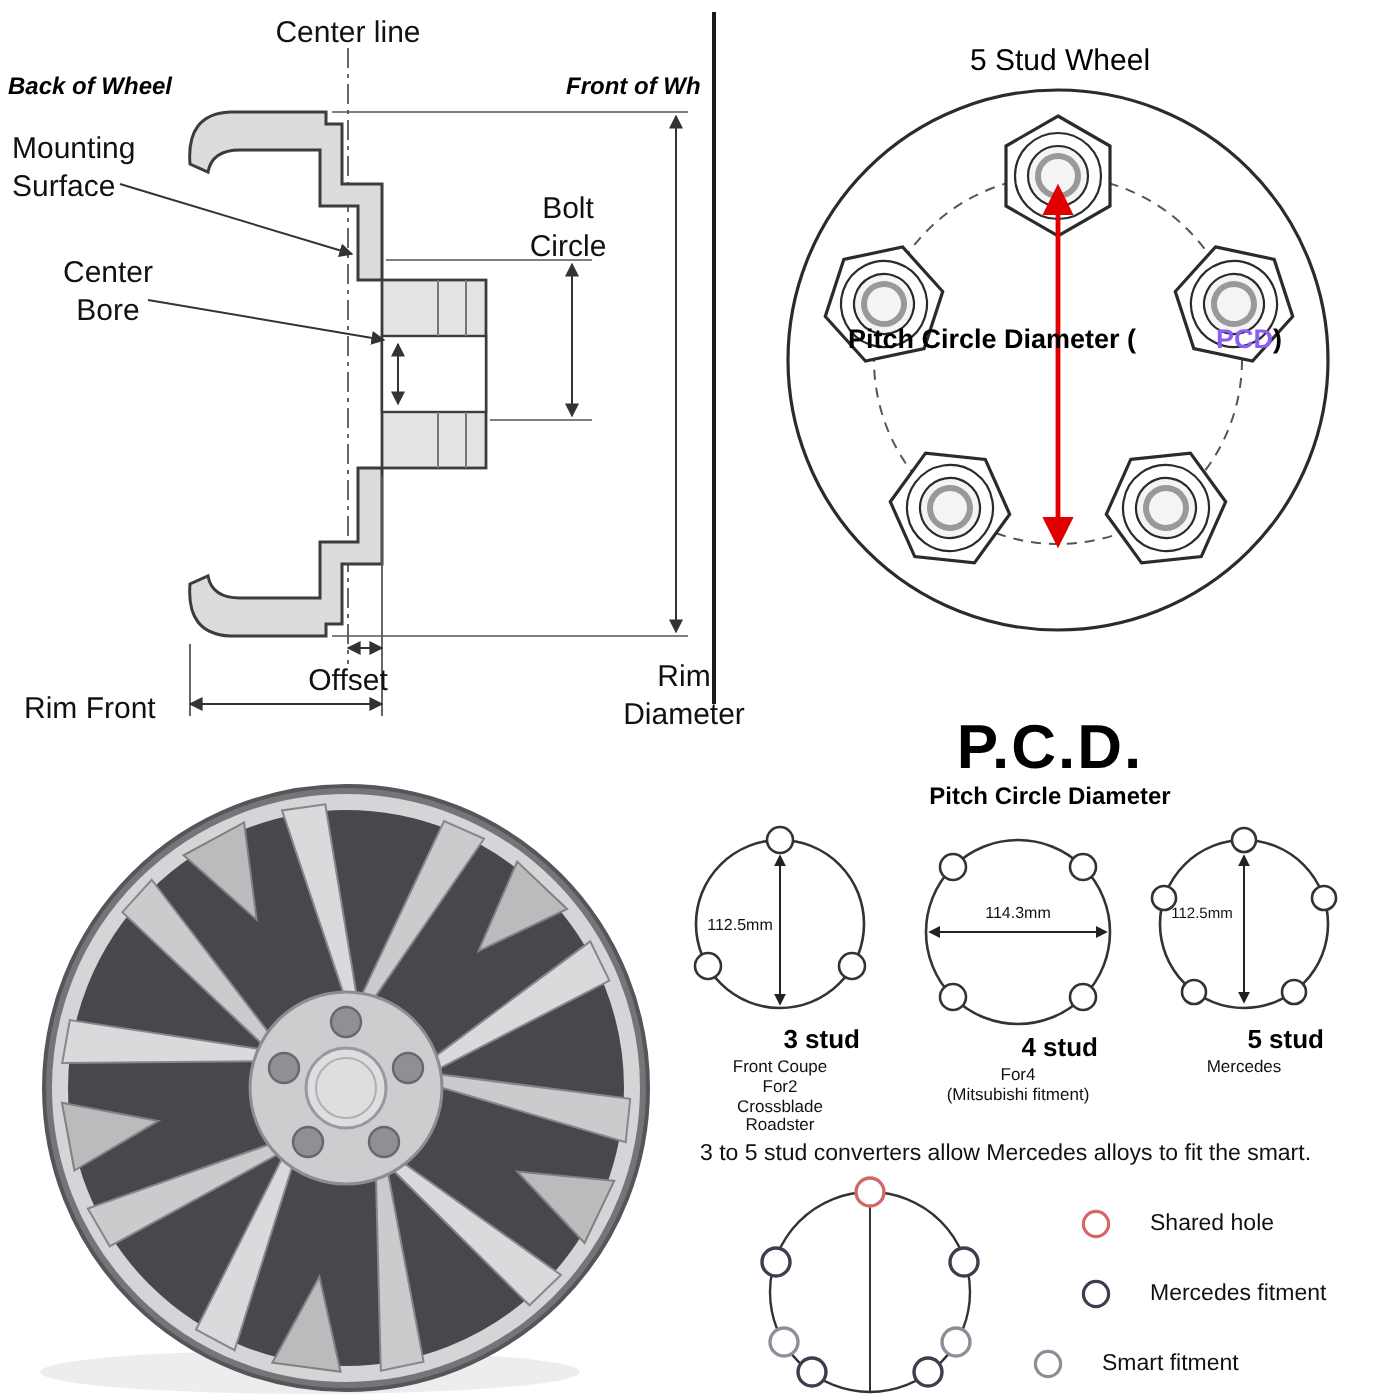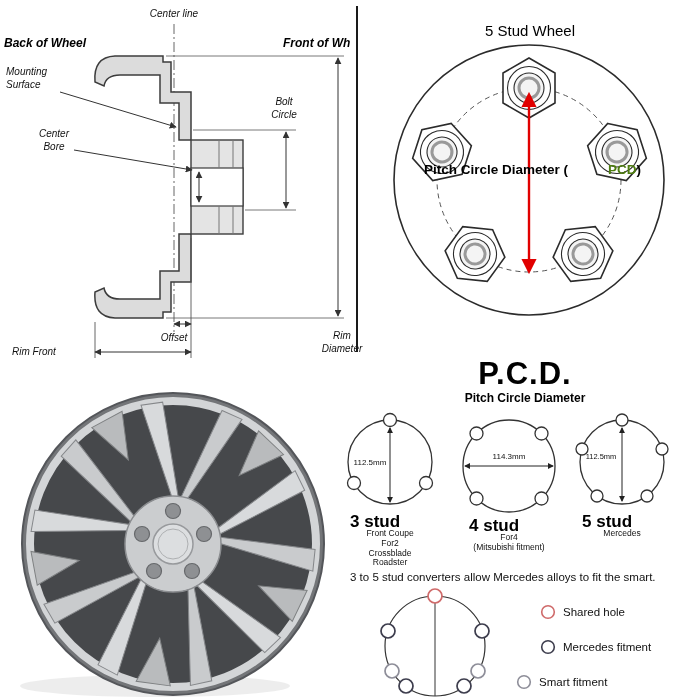--- a/index.html
+++ b/index.html
@@ -1,32 +1,32 @@
 <!DOCTYPE html>
 <html><head>
 <meta charset="utf-8">
 <style>
   * { margin:0; padding:0; box-sizing:border-box; }
   html,body { background:#fff; }
   body { font-family:"Liberation Sans", sans-serif; }
   #canvas { position:relative; width:700px; height:700px; background:#ffffff; overflow:hidden; }
   .abs { position:absolute; }
-  .lbl { position:absolute; font-size:10px; line-height:1.25; color:#111; white-space:pre-line;font-style:italic; }
+  .lbl { position:absolute; font-size:15px; line-height:1.25; color:#111; white-space:pre-line; }
   .c { text-align:center; }
   .bi { font-weight:700; font-style:italic; font-size:12px; white-space:nowrap; }
   .clip { overflow:hidden; }
   .title5 { position:absolute; font-weight:400; font-size:15px; text-align:center; color:#000; }
   .pcdlbl { position:absolute; font-weight:700; font-size:13.5px; text-align:center; white-space:nowrap; color:#000; }
-  .accent { color:#4d7c0f;padding-left:40px; }
+  .accent { color:#8b5cf6;padding-left:40px; }
   .pcd-title { position:absolute; font-weight:800; font-size:31px; letter-spacing:1px; text-align:center; color:#000; }
   .pcd-sub { position:absolute; font-weight:700; font-size:12px; text-align:center; color:#000; }
-  .stud-name { position:absolute; font-weight:700; font-size:17px; text-align:left; color:#000; }
+  .stud-name { position:absolute; font-weight:700; font-size:13px; text-align:right; color:#000; }
   .fitment { position:absolute; font-size:8.5px; line-height:1.15; text-align:center; white-space:pre-line; color:#111; }
   .note { position:absolute; font-size:11.5px; color:#111; white-space:nowrap;text-align:center; }
-  .legend-row { position:absolute; display:flex; align-items:center; gap:7px; font-size:11.5px; color:#111; }
+  .legend-row { position:absolute; display:flex; align-items:center; gap:19px; font-size:11.5px; color:#111; }
   .divider { position:absolute; background:#1a1a1a; }
   svg text { font-family:"Liberation Sans", sans-serif; fill:#111; }
 </style>
 </head>
 <body>
 
 <div id="canvas">
 
   <svg class="abs" style="left:0;top:0" width="360" height="372" viewBox="0 0 360 372">
     <defs>

